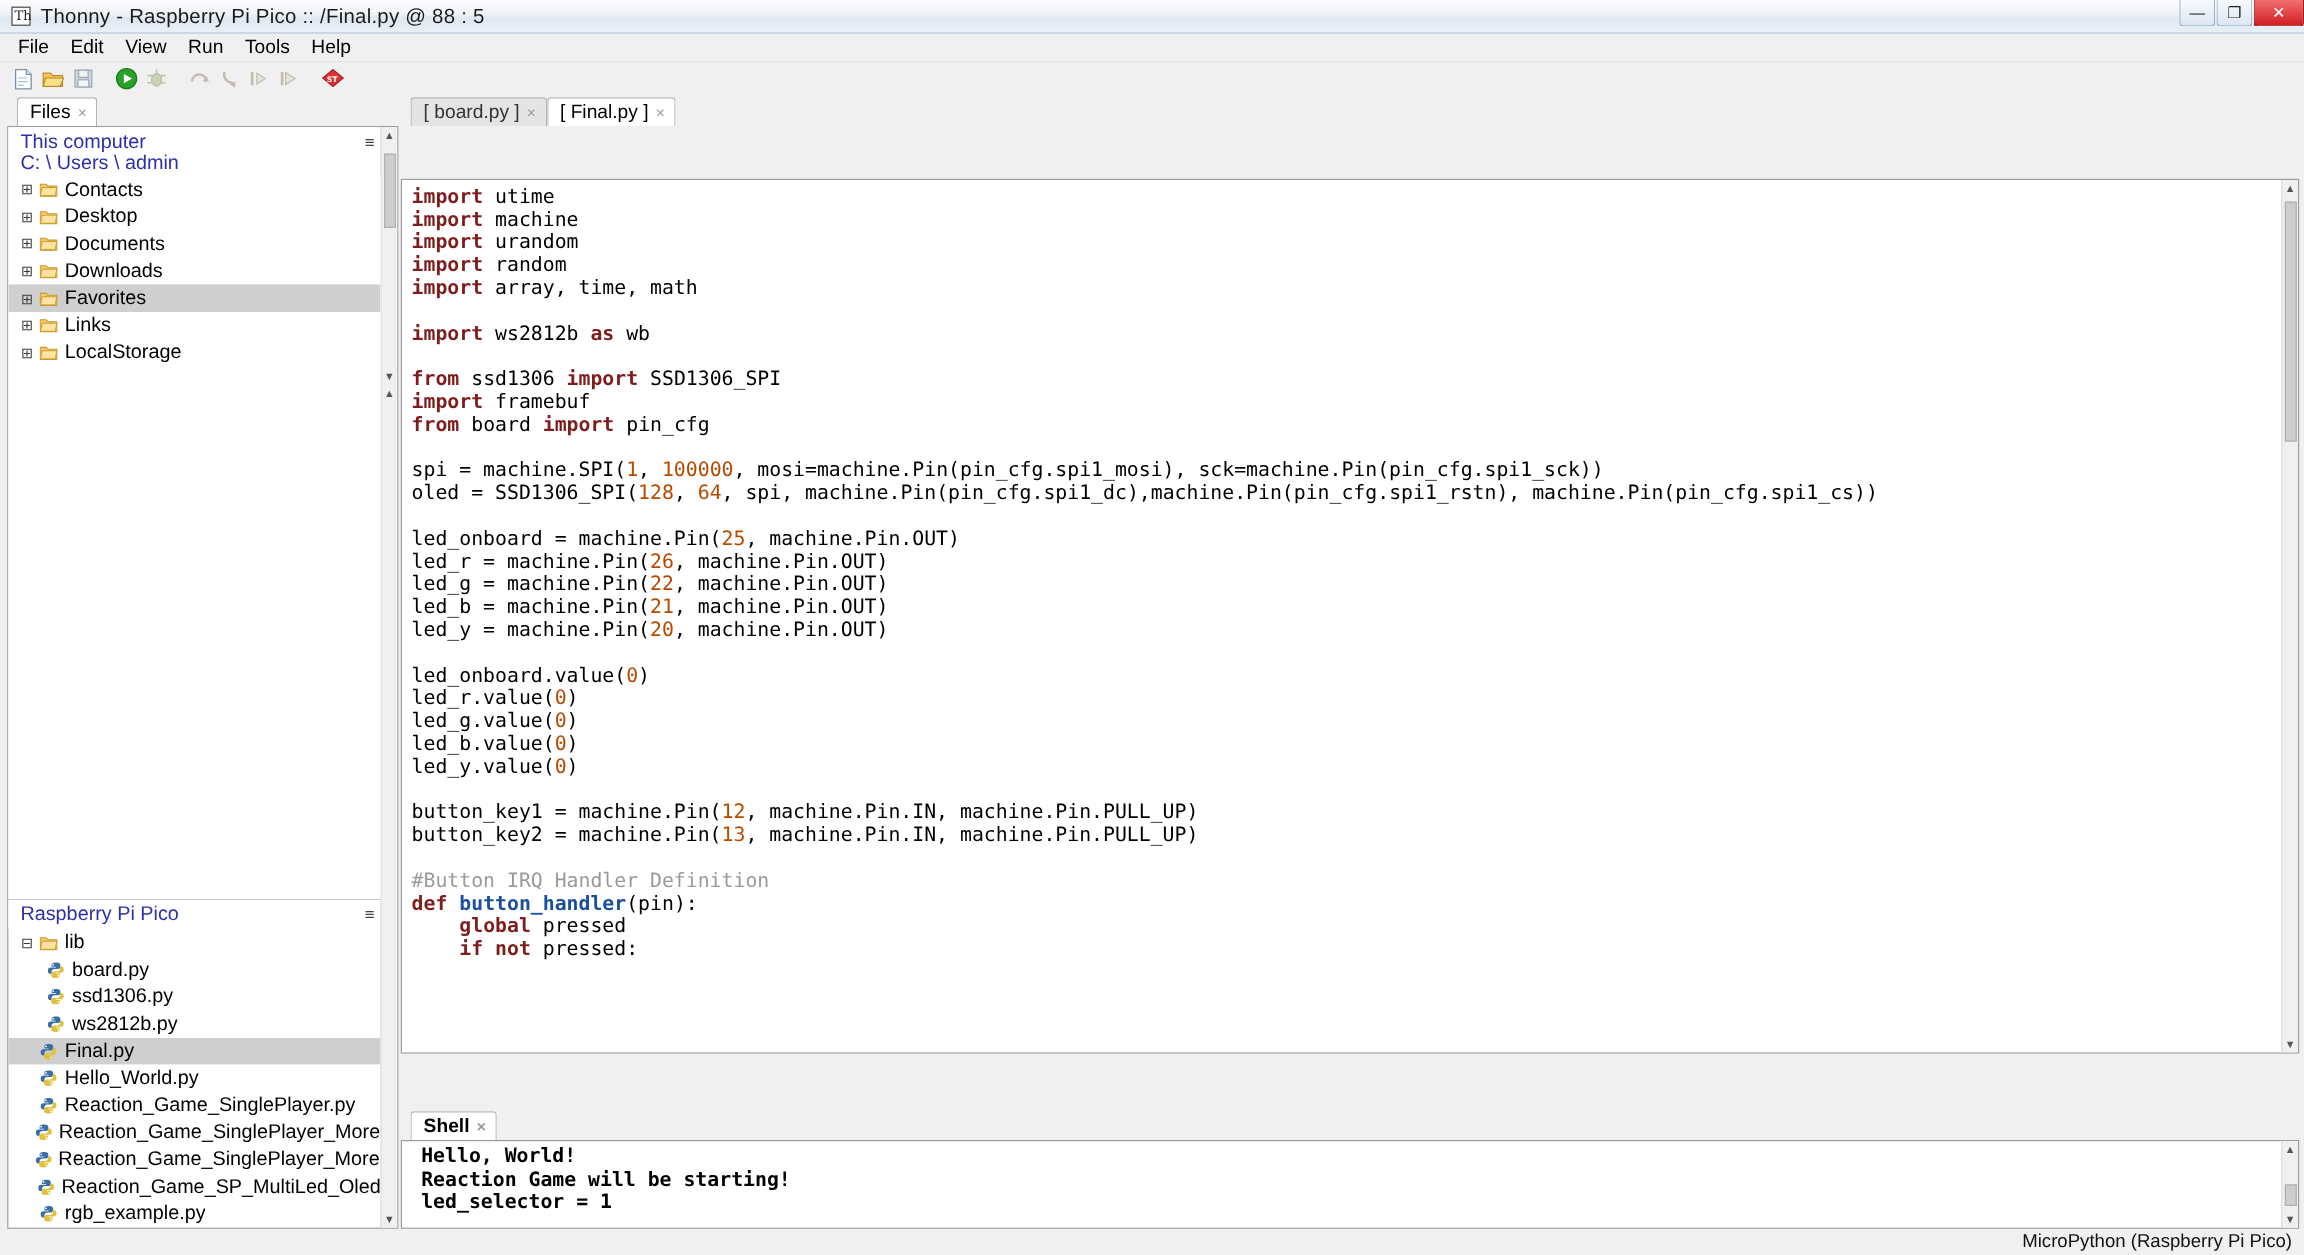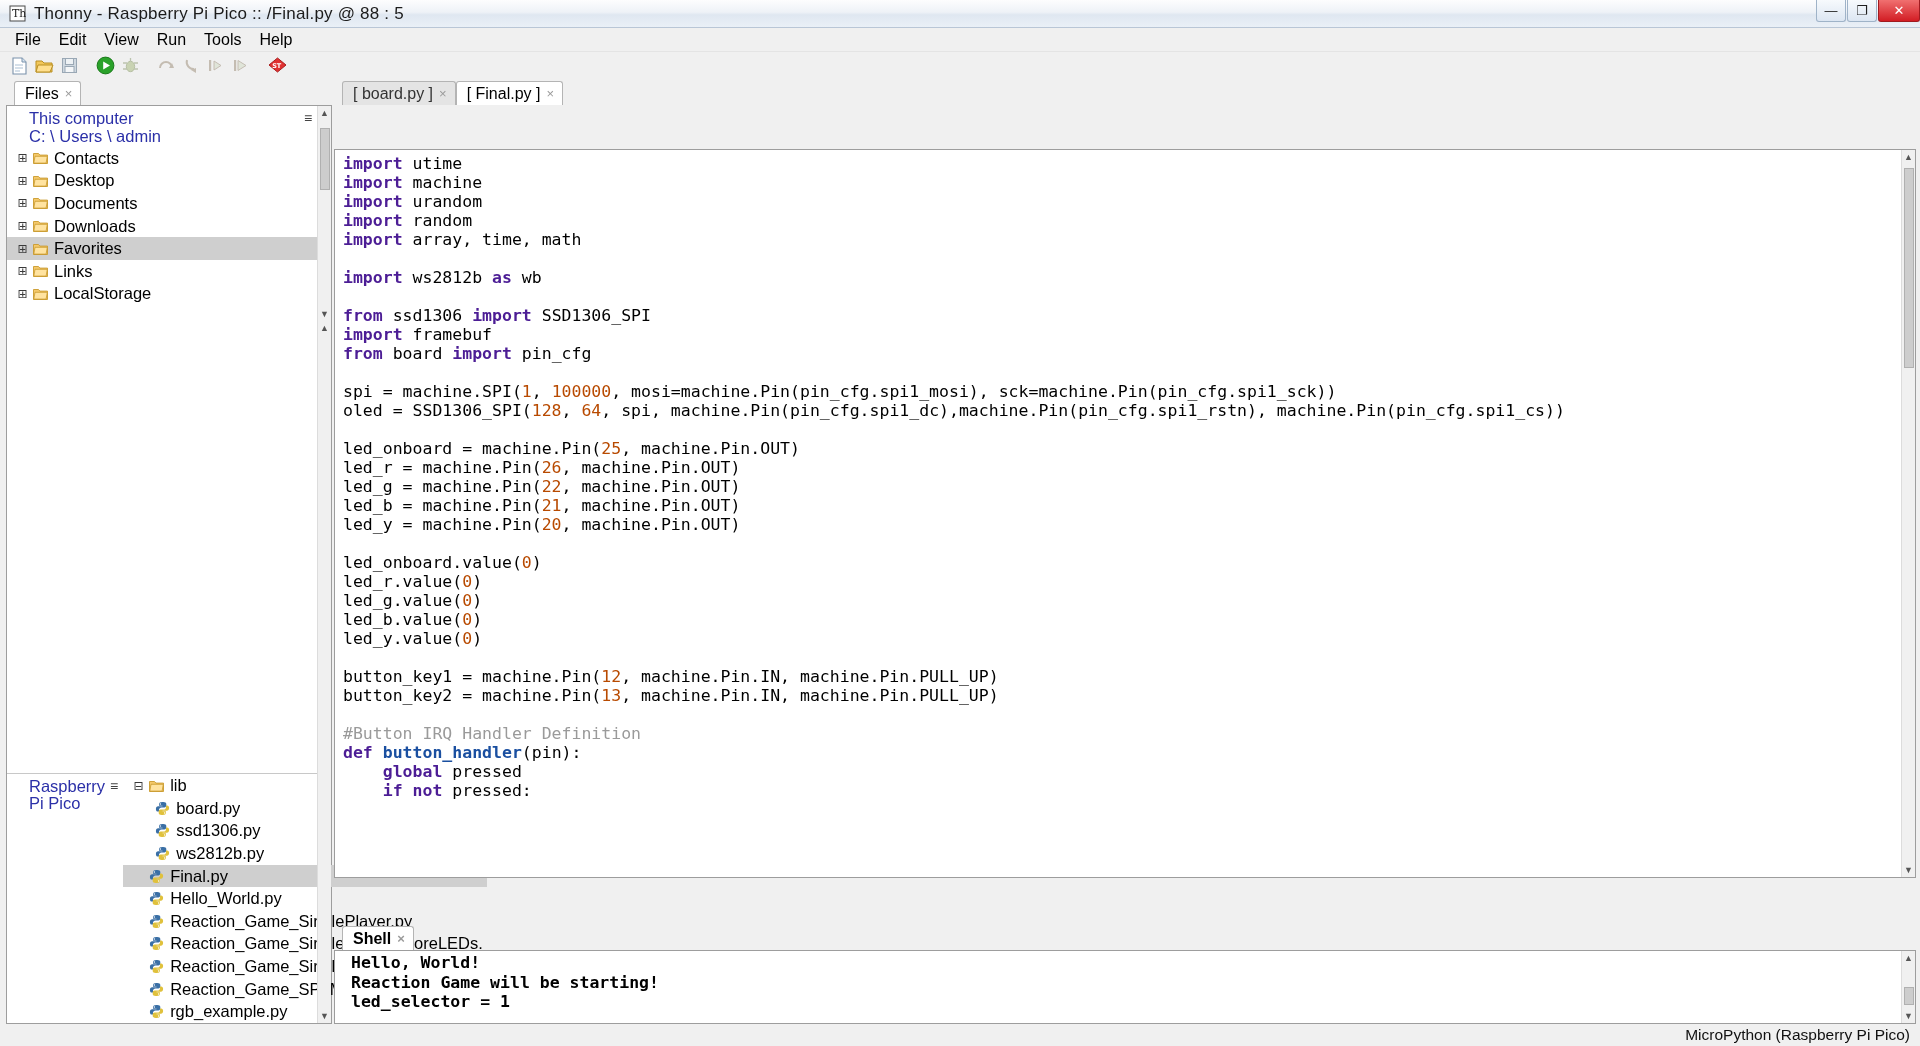--- a/index.html
+++ b/index.html
@@ -38,21 +38,21 @@
   #leftpane{ width:334px; min-width:334px; display:flex; flex-direction:column; background:#f0f0f0; padding:0 0 0 6px;}
   .tabstrip{ height:26px; display:flex; align-items:flex-end; padding-left:8px; }
   .ntab{
     height:24px; display:flex; align-items:center; gap:6px; padding:0 8px 0 10px;
     background:#fff; border:1px solid #b4b4b4; border-bottom:none; border-radius:3px 3px 0 0;
     font-size:16px; color:#000;
   }
   .ntab .x{ color:#9a9a9a; font-size:13px;}
   .ntab.inactive{ background:#e4e4e4; color:#333;}
   #filesbox{ flex:1; display:flex; flex-direction:column; border:1px solid #9d9d9d; background:#fff; margin-right:2px;}
-  .treehdrrow{ display:flex; align-items:flex-start; background:#fff;padding-left:12px; }
+  .treehdrrow{ display:flex; align-items:flex-start; background:#fff; }
   .treehdrcol{ flex:1; padding:4px 0 2px 10px;}
   .loc1{ color:#2b30a8; font-size:16.5px; line-height:17px;}
   .loc2{ color:#2b30a8; font-size:16.5px; line-height:18px;}
   .hamb{ width:18px; text-align:center; color:#444; font-size:14px; padding-top:4px;}
   .vscroll{
     width:14px; background:#f0f0f0; border-left:1px solid #dcdcdc;
     display:flex; flex-direction:column; align-items:center; justify-content:space-between;
   }
   .vscroll .arrow{ font-size:9px; color:#555; height:14px; line-height:14px;}
   .vscroll .thumbwrap{ flex:1; width:12px; position:relative;}
@@ -65,21 +65,21 @@
   .tlabel{ padding-left:4px; overflow:hidden;}
   .indent1{ padding-left:29px;}
   #picoSection{ border-top:1px solid #c8c8c8;}
   
   #rightpane{ flex:1; display:flex; flex-direction:column; padding-right:4px; min-width:0;gap:44px;}
   #editorbox{ flex:1; display:flex; border:1px solid #9d9d9d; background:#fff; min-height:0;}
   .gutter{ background:#e8e8e8; color:#9a9a9a; text-align:right; padding:4px 7px 0 6px;
            font-family:"DejaVu Sans Mono", monospace; font-size:16px; line-height:19px; user-select:none;}
   .codearea{ flex:1; padding:4px 0 0 8px; overflow:hidden; font-family:"DejaVu Sans Mono", monospace;
              font-size:16.5px; line-height:19px; white-space:pre; color:#000;}
-  .kw{ color:#4c1d95; font-weight:bold;}
+  .kw{ color:#7f1d1d; font-weight:bold;}
   .num{ color:#b84a00;}
   .cmt{ color:#9a9a9a;}
   .fn{ color:#1a4fa0; font-weight:bold;}
   
   #shellwrap{ margin-top:2px; display:flex; flex-direction:column; height:100px;font-weight:bold;}
   #shellbox{ flex:1; display:flex; border:1px solid #9d9d9d; background:#fff; min-height:0;}
   .shelltext{ flex:1; padding:2px 0 0 16px; font-family:"DejaVu Sans Mono", monospace; font-size:16.5px;
               line-height:19.5px; white-space:pre; color:#000; overflow:hidden;}
   
   #statusbar{ height:22px; background:#f0f0f0; display:flex; align-items:center; justify-content:flex-end;
@@ -267,21 +267,21 @@
                 <span class="ico">
                   <svg width="15" height="14" viewBox="0 0 15 14">
                     <path d="M0.5 2.5h5l1.4 1.6h7.6v8.4H0.5z" fill="#f5c96b" stroke="#c99a2e" stroke-width=".9"></path>
                     <path d="M2 5.3h12.3l-1.2 6.8H0.8z" fill="#ffe3a0" stroke="#c99a2e" stroke-width=".8"></path>
                   </svg>
                 </span>
                 <span class="tlabel">LocalStorage</span>
               </div>
             </div>
 
-          <div id="picoSection" style="display:flex;">
+          <div id="picoSection" style="display:flex;flex-direction:column;">
             <div class="treehdrrow">
               <div class="treehdrcol" style="padding-bottom:3px;">
                 <div class="loc1">Raspberry Pi Pico</div>
               </div>
               <div class="hamb">≡</div>
             </div>
             <div id="picoTree">
                 <div class="trow">
                   <span class="exp">⊟</span>
                   <span class="ico">

